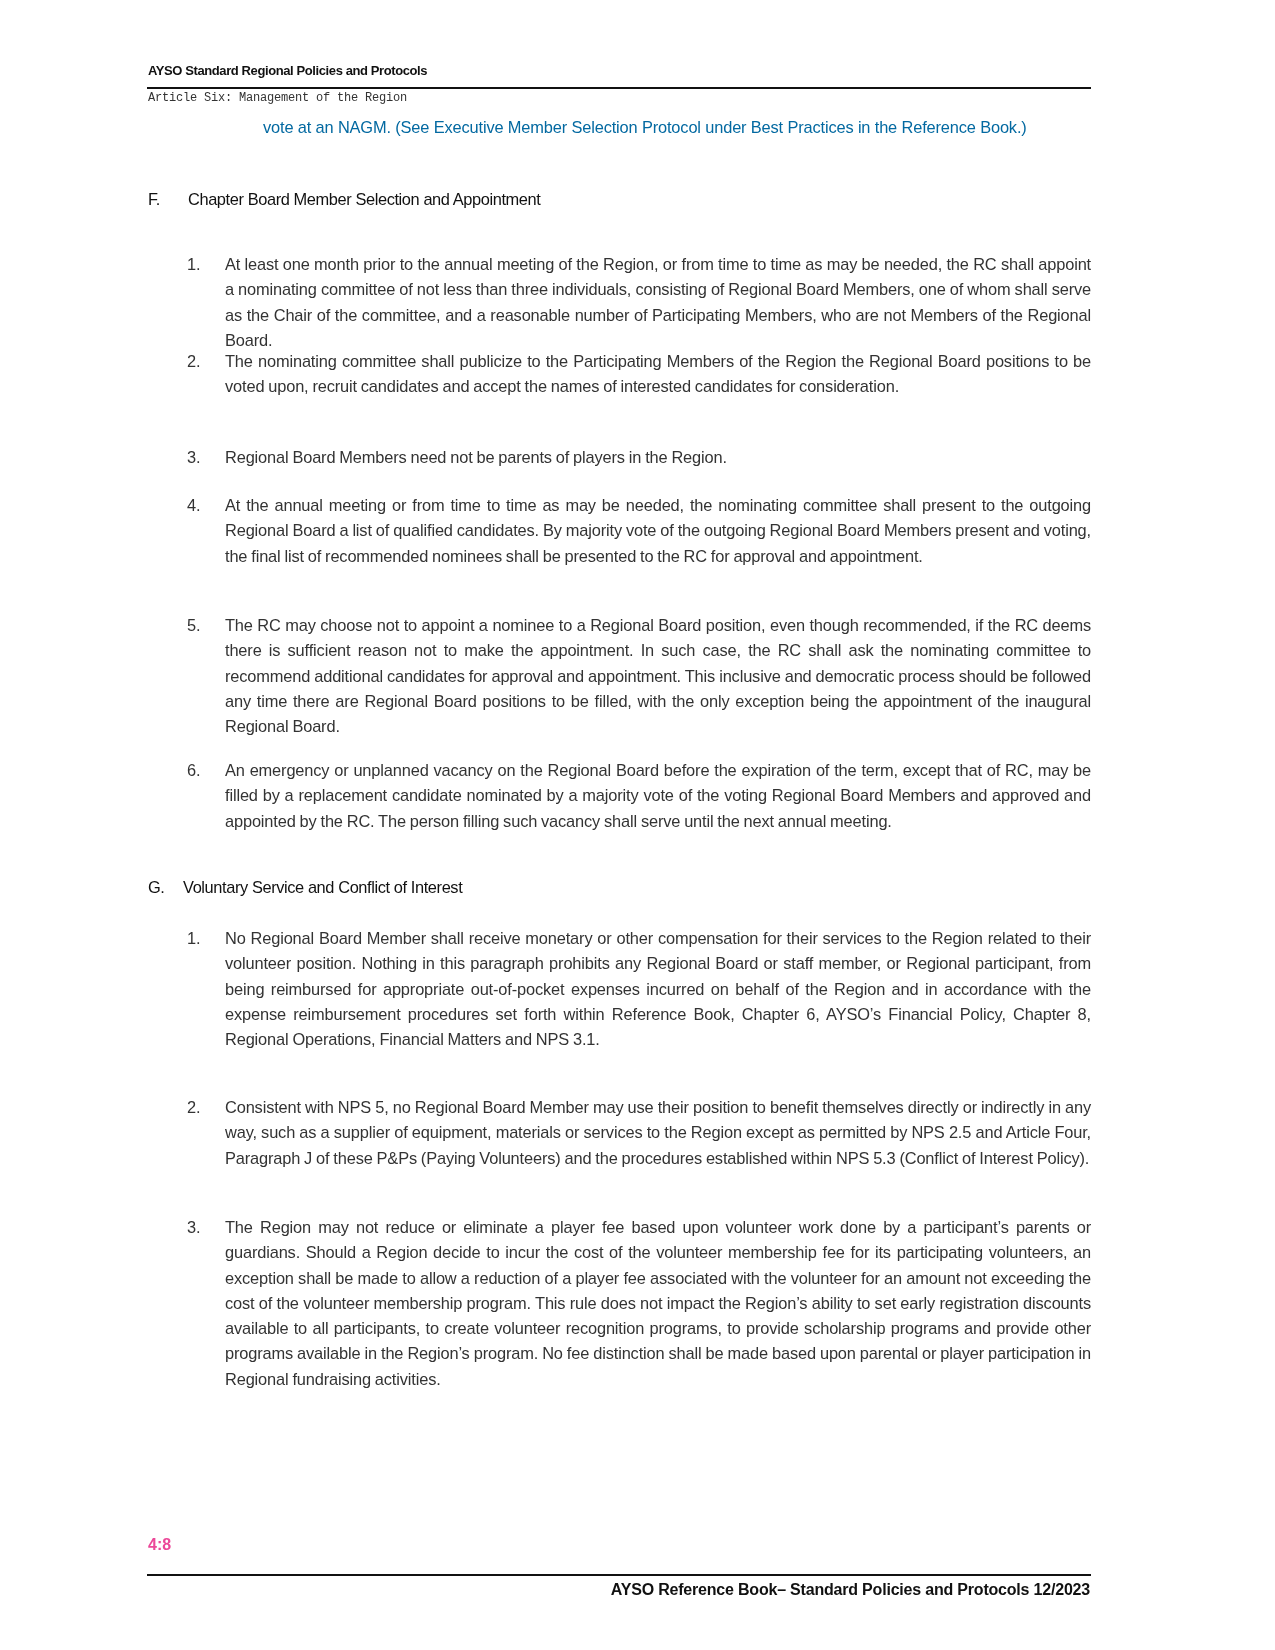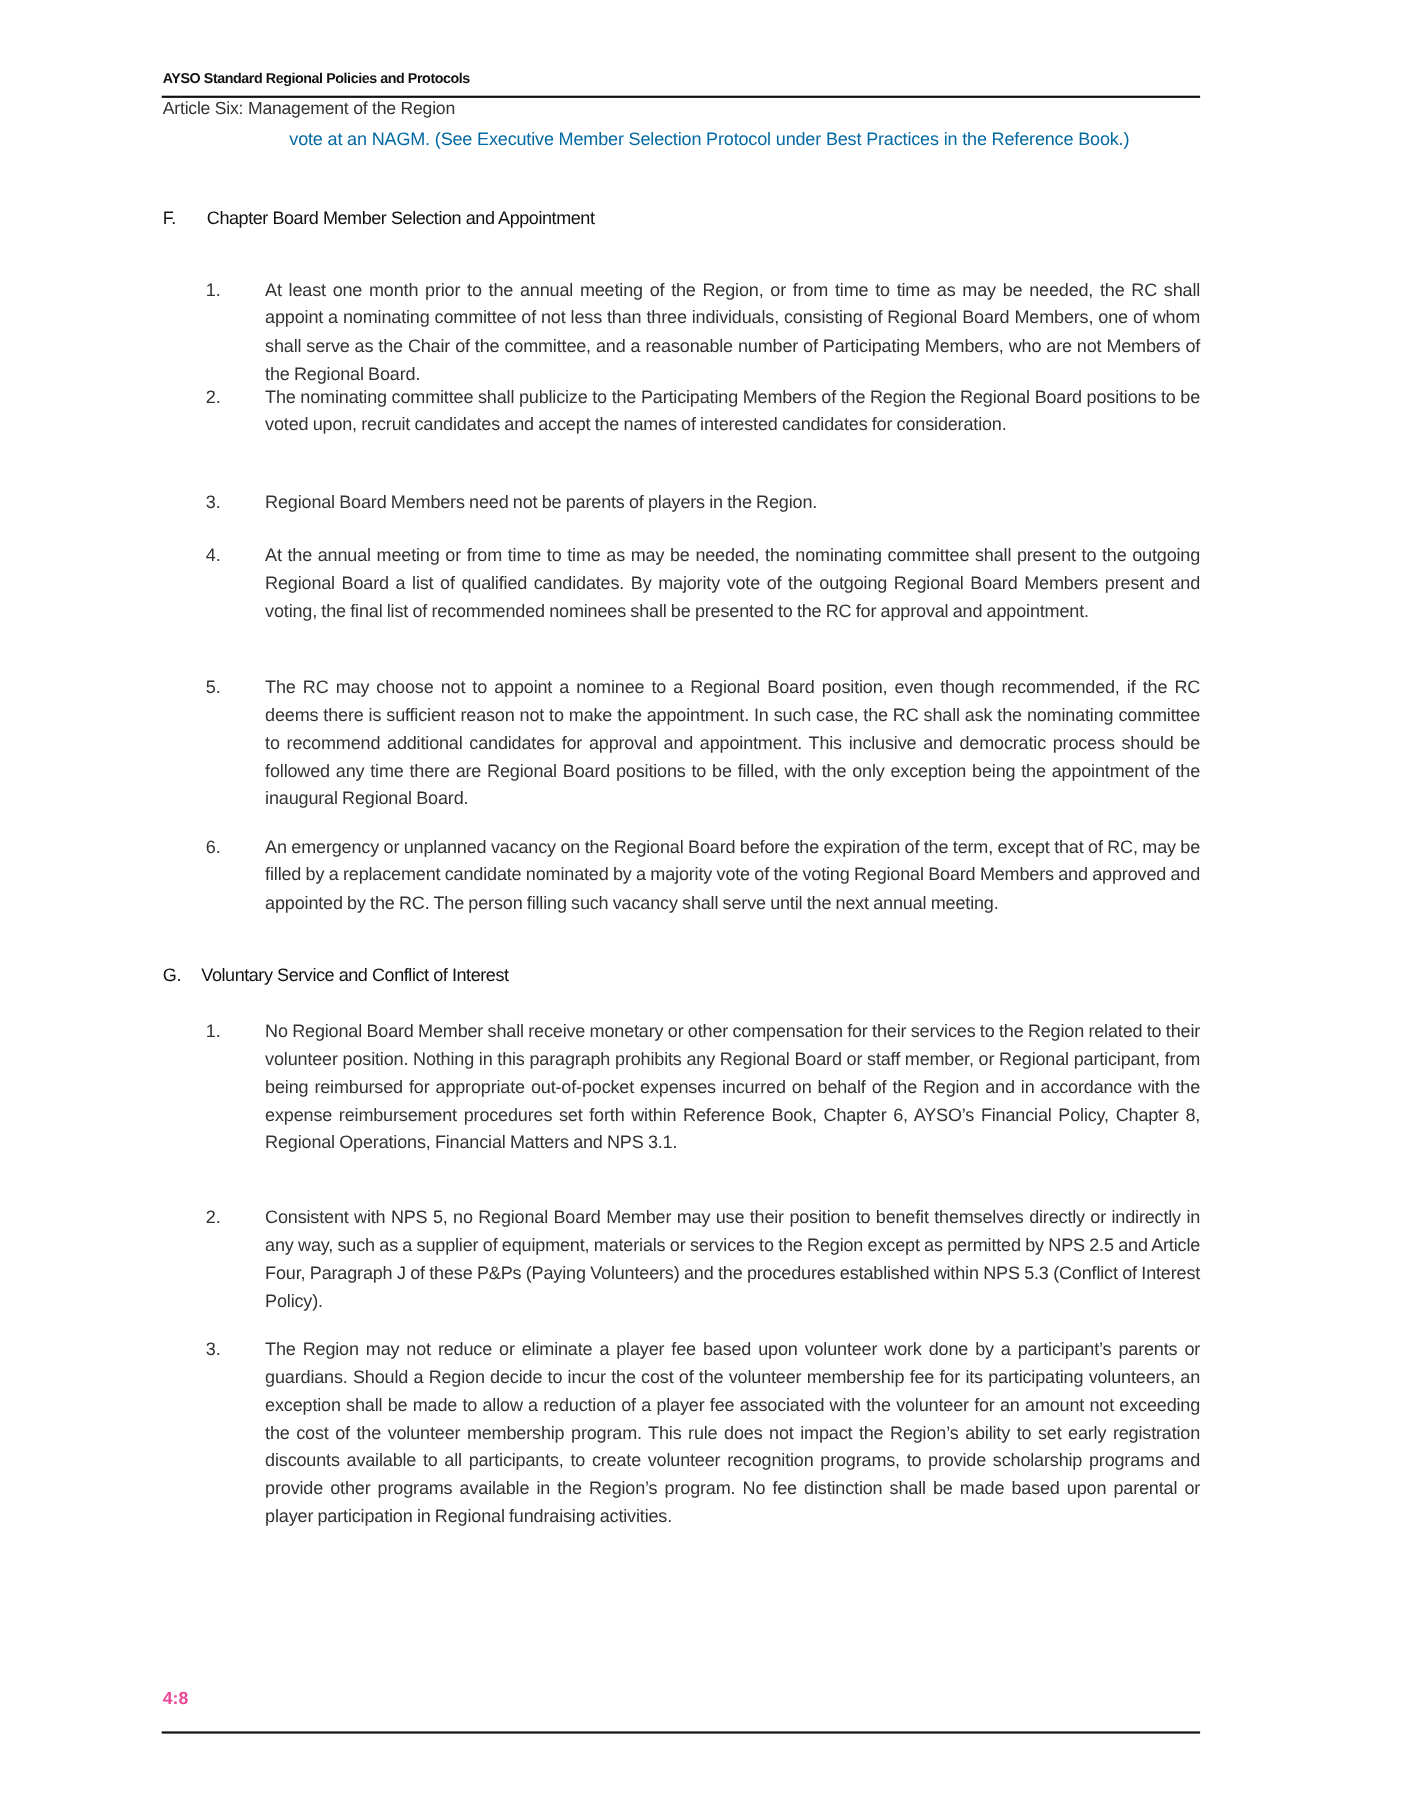--- a/index.html
+++ b/index.html
@@ -1,27 +1,27 @@
 <!DOCTYPE html>
 <html><head>
 <meta charset="utf-8">
 <style>
   html, body { margin: 0; padding: 0; background: #ffffff; }
   body { width: 1275px; height: 1650px; position: relative; overflow: hidden;
          font-family: "Liberation Sans", sans-serif; color: #222; }
   .page { position: absolute; left: 0; top: 0; width: 1275px; height: 1650px; }
   .hdr-title { position: absolute; left: 148px; top: 63px; font-size: 13px; font-weight: bold; color: #111; letter-spacing: -0.4px; }
   .hdr-rule { position: absolute; left: 147px; top: 87px; width: 944px; height: 2px; background: #111; }
-  .hdr-sub { position: absolute; left: 148px; top: 91px; font-size: 16px; color: #333; letter-spacing: -0.2px; }
+  .hdr-sub { position: absolute; left: 148px; top: 91px; font-size: 12px; color: #333; letter-spacing: -0.2px; font-family: Liberation Mono, monospace; }
   .cont { position: absolute; left: 263px; top: 115px; width: 828px; font-size: 16.4px; line-height: 25.3px; color: #0369a1; letter-spacing: -0.15px; }
   .sec { position: absolute; left: 148px; font-size: 16.4px; color: #111; letter-spacing: -0.4px; }
   .sec .lt { display: inline-block; width: 40px; }
   .item { position: absolute; left: 187px; width: 904px; font-size: 16.4px; line-height: 25.3px; color: #333; }
   .item .num { position: absolute; left: 0; top: 0; width: 36px; }
-  .item .txt { margin-left: 54px; text-align: justify; letter-spacing: -0.15px; word-spacing: -0.5px; }
+  .item .txt { margin-left: 38px; text-align: justify; letter-spacing: -0.15px; word-spacing: -0.5px; }
   .ftr-rule { position: absolute; left: 147px; top: 1574px; width: 944px; height: 2px; background: #111; }
   .ftr-page { position: absolute; left: 148px; top: 1536px; font-size: 16px; font-weight: bold; color: #ec4899; }
   .ftr-title { position: absolute; right: 185px; top: 1581px; font-size: 16px; font-weight: bold; color: #111; letter-spacing: -0.2px; }
 </style>
 </head>
 <body>
 
 <div class="page">
   <div class="hdr-title">AYSO Standard Regional Policies and Protocols</div>
   <div class="hdr-rule"></div>
@@ -70,13 +70,14 @@
     <span class="num">2.</span>
     <div class="txt">Consistent with NPS 5, no Regional Board Member may use their position to benefit themselves directly or indirectly in any way, such as a supplier of equipment, materials or services to the Region except as permitted by NPS 2.5 and Article Four, Paragraph J of these P&amp;Ps (Paying Volunteers) and the procedures established within NPS 5.3 (Conflict of Interest Policy).</div>
   </div>
   <div class="item" style="top:1215px;">
     <span class="num">3.</span>
     <div class="txt">The Region may not reduce or eliminate a player fee based upon volunteer work done by a participant’s parents or guardians.  Should a Region decide to incur the cost of the volunteer membership fee for its participating volunteers, an exception shall be made to allow a reduction of a player fee associated with the volunteer for an amount not exceeding the cost of the volunteer membership program. This rule does not impact the Region’s ability to set early registration discounts available to all participants, to create volunteer recognition programs, to provide scholarship programs and provide other programs available in the Region’s program. No fee distinction shall be made based upon parental or player participation in Regional fundraising activities.</div>
   </div>
 
   <div class="ftr-rule"></div>
   <div class="ftr-page">4:8</div>
+  <div class="ftr-title">AYSO Reference Book– Standard Policies and Protocols 12/2023</div>
 </div>
 
 </body></html>

